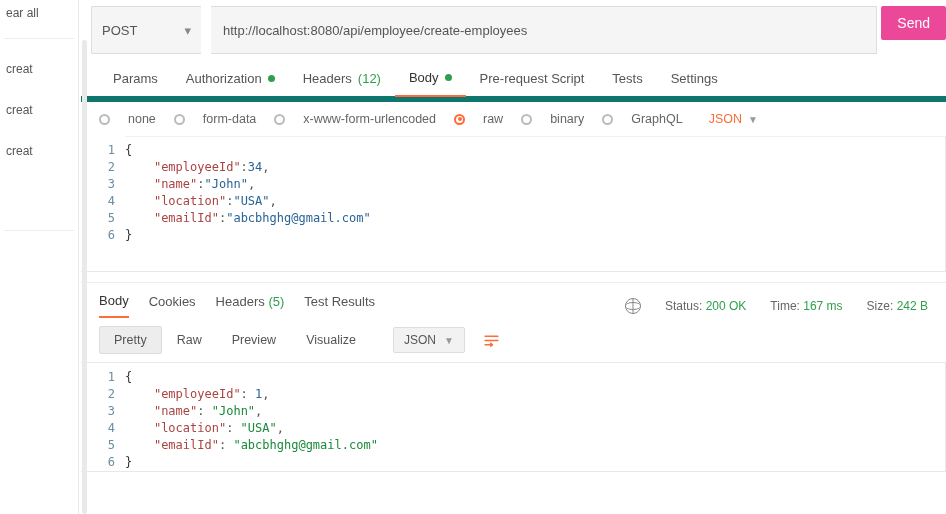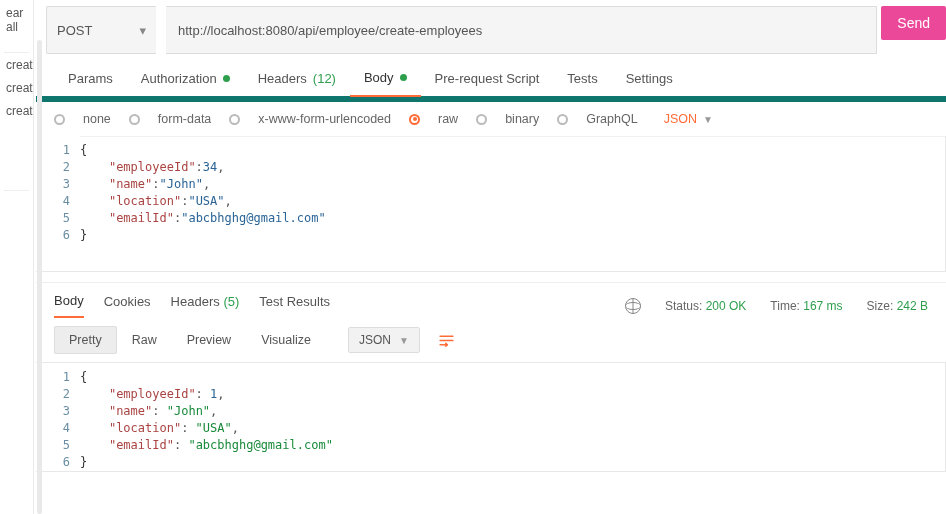--- a/index.html
+++ b/index.html
@@ -1,21 +1,21 @@
 <!DOCTYPE html>
 <html><head>
 <meta charset="utf-8">
 <style>
   * { box-sizing: border-box; margin: 0; padding: 0; }
   body { font-family: -apple-system, BlinkMacSystemFont, "Segoe UI", Arial, sans-serif; font-size: 13px; color: #505050; background: #fff; overflow: hidden; height: 514px; width: 946px; }
 
   .app { display: flex; height: 100%; }
-  .left-rail { width: 34px; border-right: 1px solid #eaeaea; padding-top: 2px; background:#fff; }
+  .left-rail { width: 79px; border-right: 1px solid #eaeaea; padding-top: 2px; background:#fff; }
   .left-rail .ear { font-size: 12px; color:#555; padding: 4px 6px; }
-  .left-rail .item { font-size: 12px; color:#555; padding: 4px 6px; border-top: 1px solid transparent; }
+  .left-rail .item { font-size: 12px; color:#555; padding: 4px 6px; margin-top: 18px; border-top: 1px solid transparent; }
   .left-rail .sep { height:1px; background:#eee; margin:14px 4px 0; }
 
   .main { flex: 1; display: flex; flex-direction: column; padding-left: 2px; position: relative; }
   .scrollline { position:absolute; left:3px; top:40px; bottom:0; width:5px; background:#e9e9e9; border-radius:3px;}
 
   .topbar { display: flex; align-items: stretch; padding: 6px 0 6px 10px; gap: 10px; }
   .method { display:flex; align-items:center; justify-content:space-between; width:110px; background:#f5f5f5; border:1px solid #ddd; border-right:none; border-radius:2px 0 0 2px; padding:0 10px; font-size:13px; color:#555; }
   .method .chev { color:#888; }
   .url { flex:1; background:#f5f5f5; border:1px solid #ddd; border-left:none; border-radius:0; padding:0 12px; font-size:13px; color:#555; display:flex; align-items:center; height:48px; }
   .sendbtn { background:#ec4899; color:#fff; border:none; font-size:14px; font-weight:500; padding:0 16px; border-radius:2px; cursor:pointer; height:34px; margin-left:-6px; }

